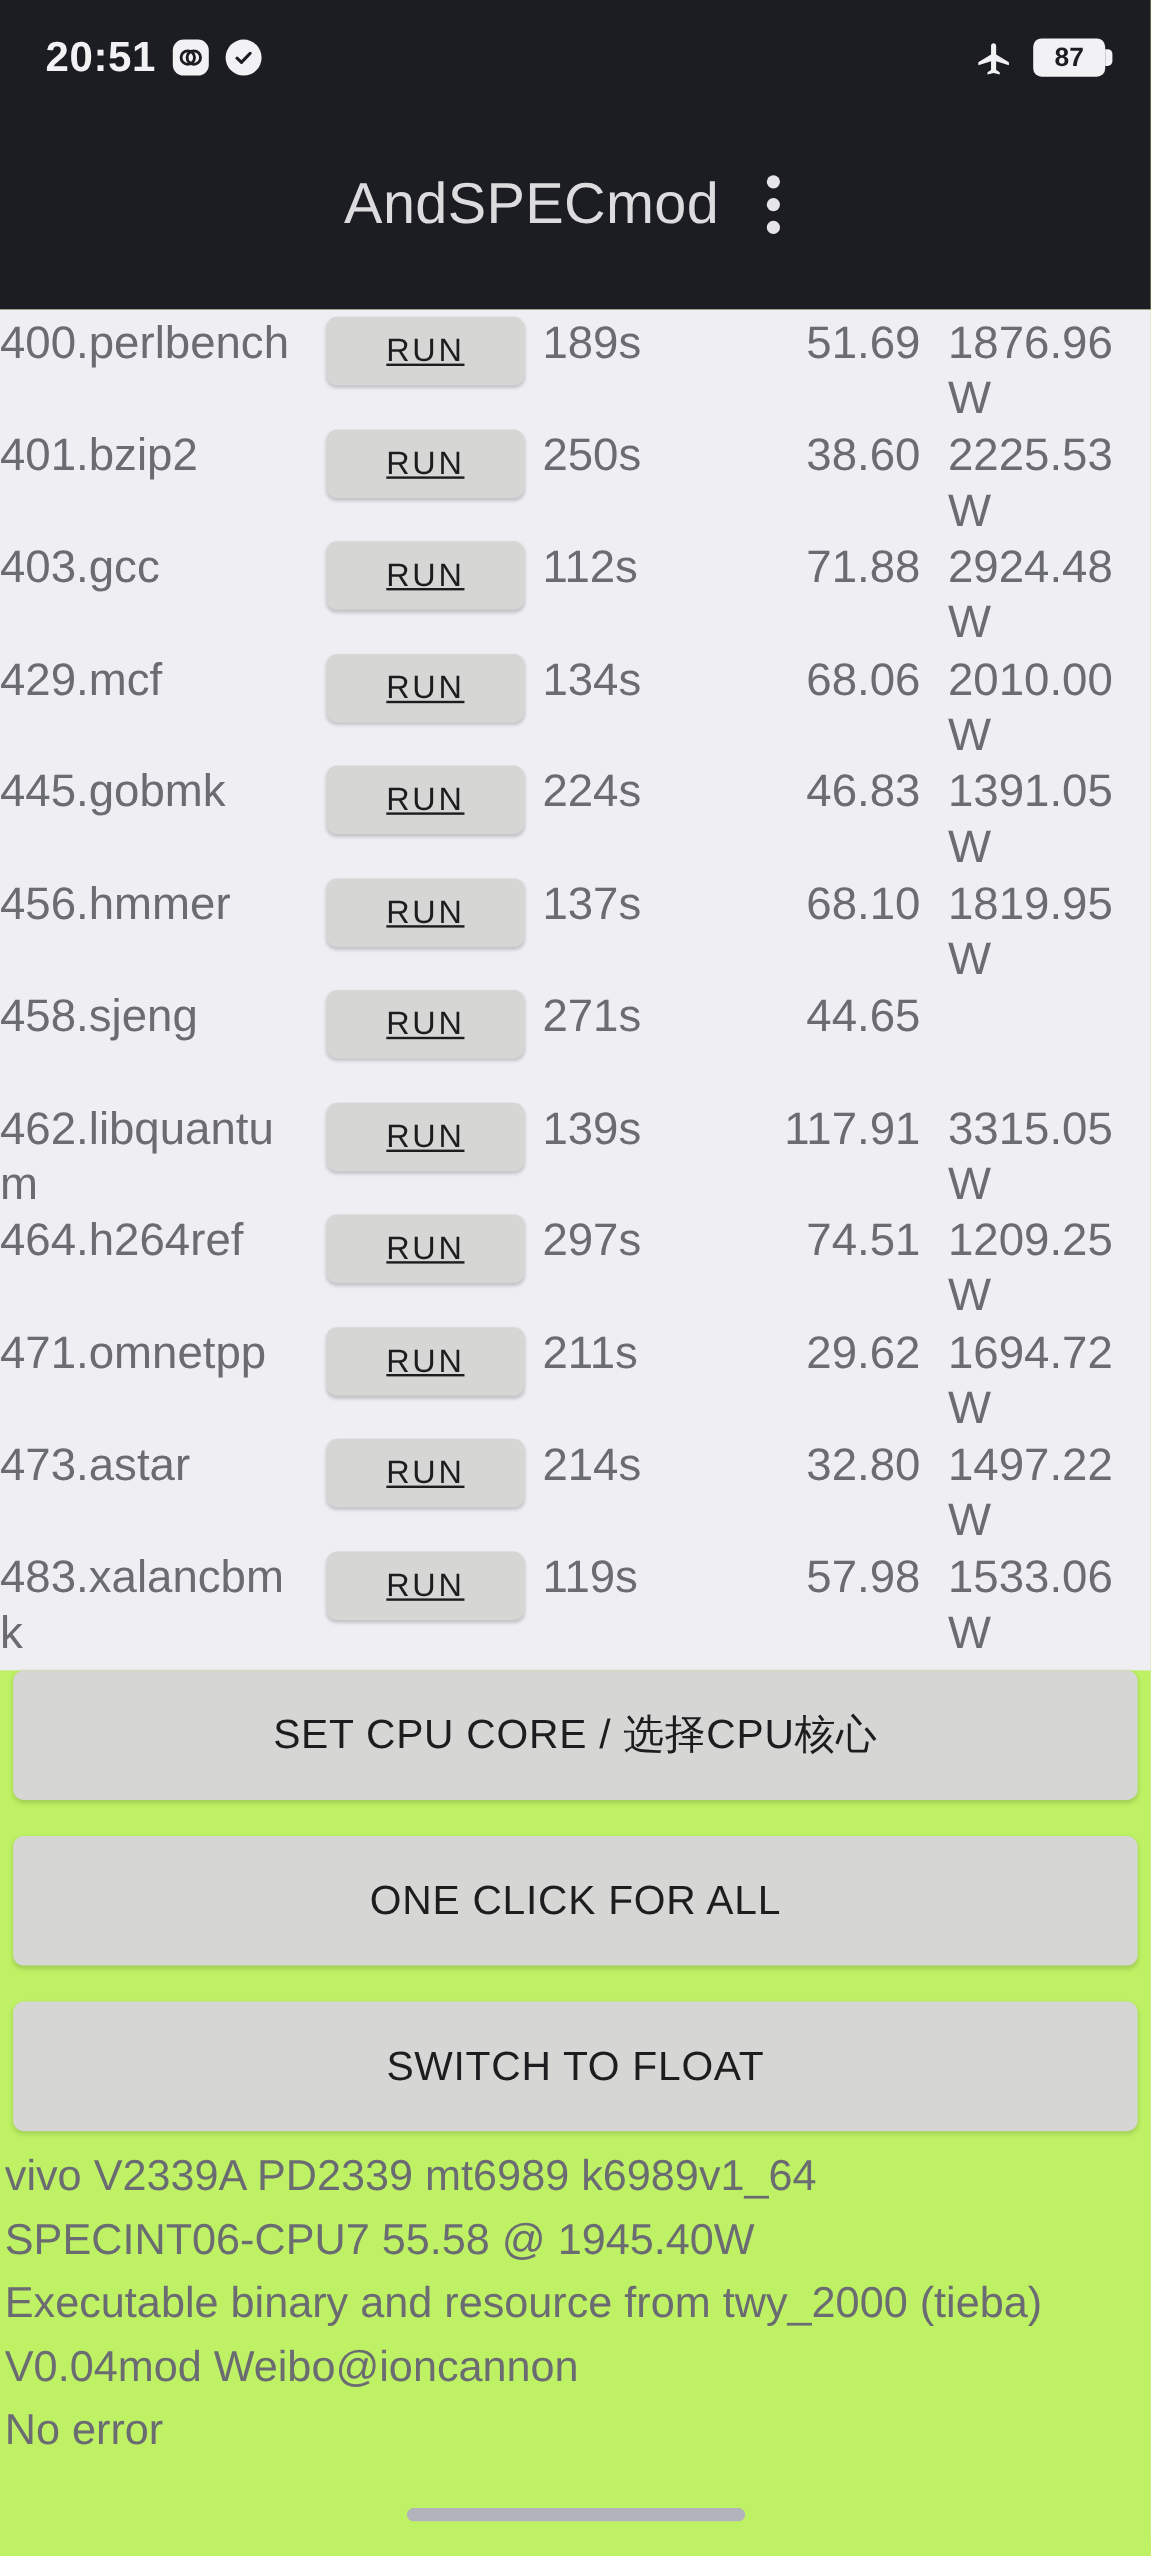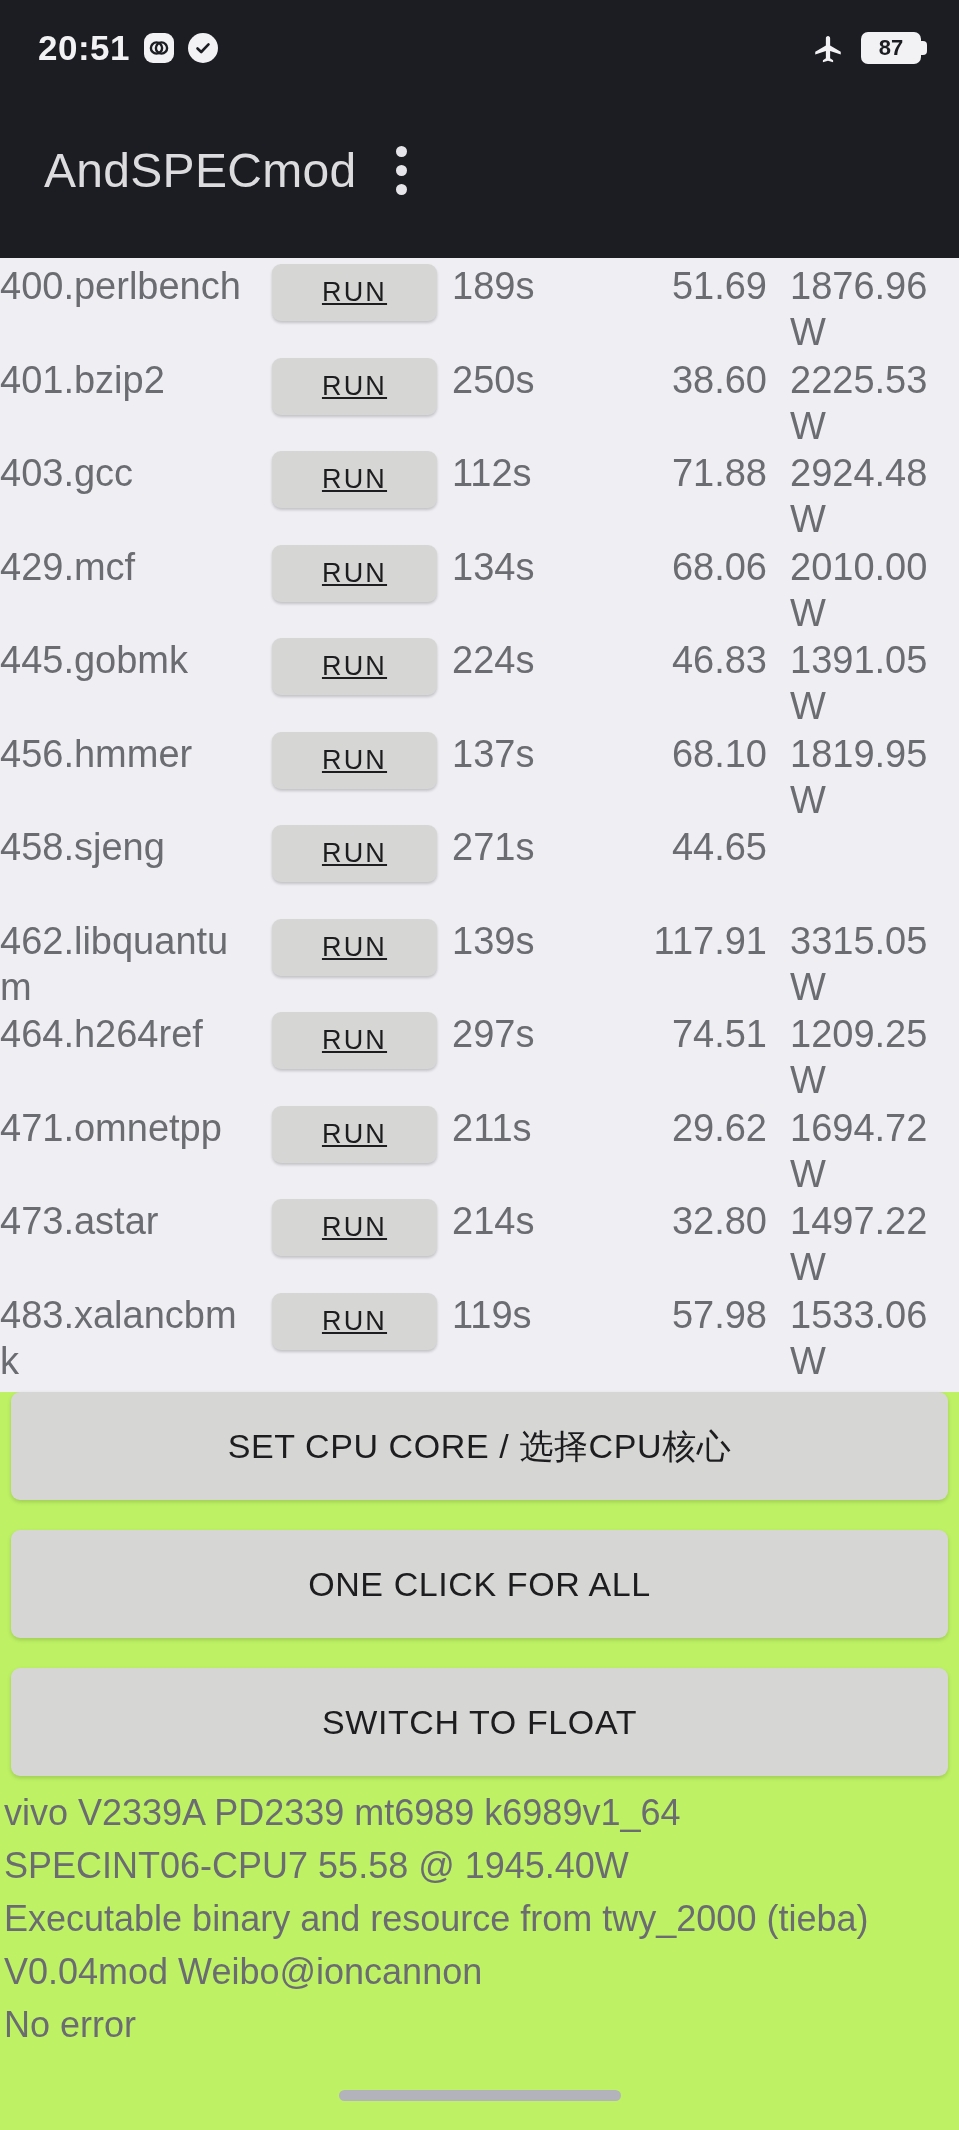--- a/index.html
+++ b/index.html
@@ -81,21 +81,21 @@
 
   
   #appbar {
     position: absolute;
     left: 0; top: 95px;
     width: 959px;
     height: 163px;
     background: #1c1d22;
     display: flex;
     align-items: center;
-    justify-content: flex-start;
+    justify-content: center;
     padding: 0 44px 12px 44px;
     box-sizing: border-box;
     gap: 17px;
   }
   #app-title {
     color: #dcdcdf;
     font-size: 48px;
     font-weight: 400;
     letter-spacing: 0.3px;
     line-height: 1;

